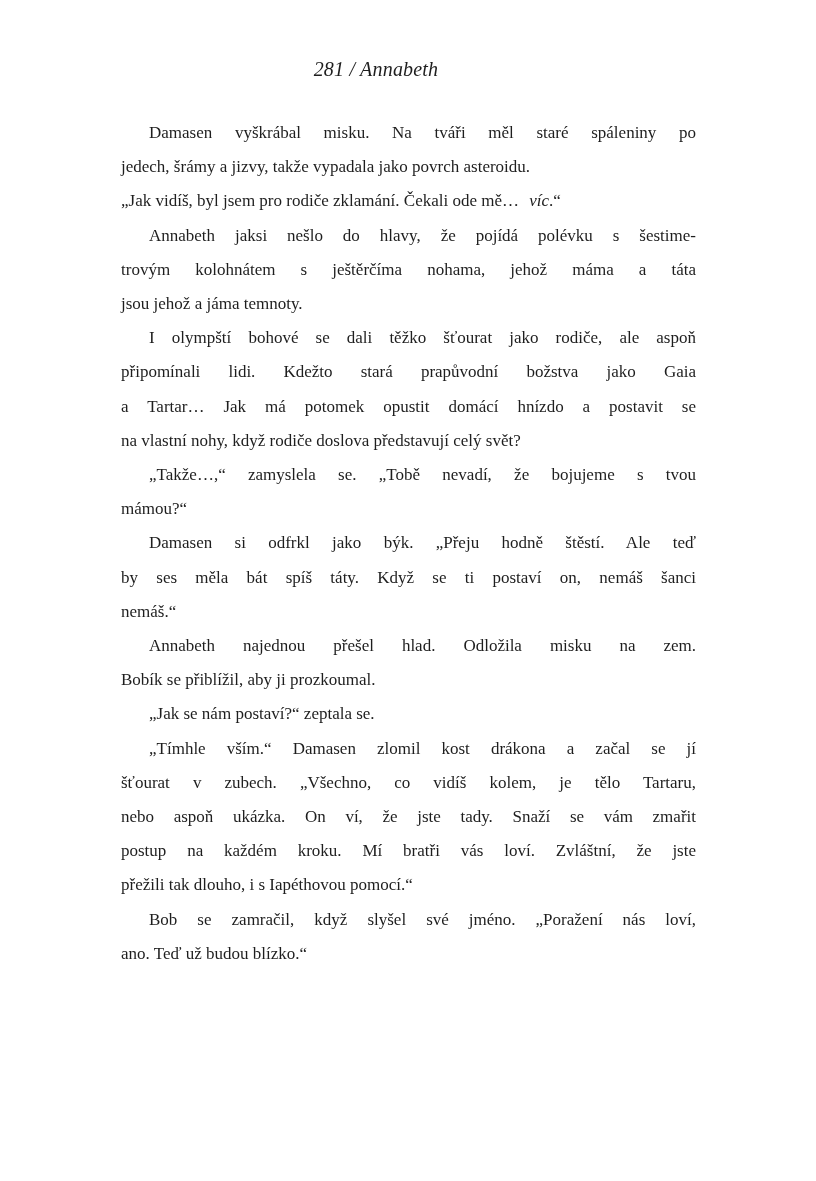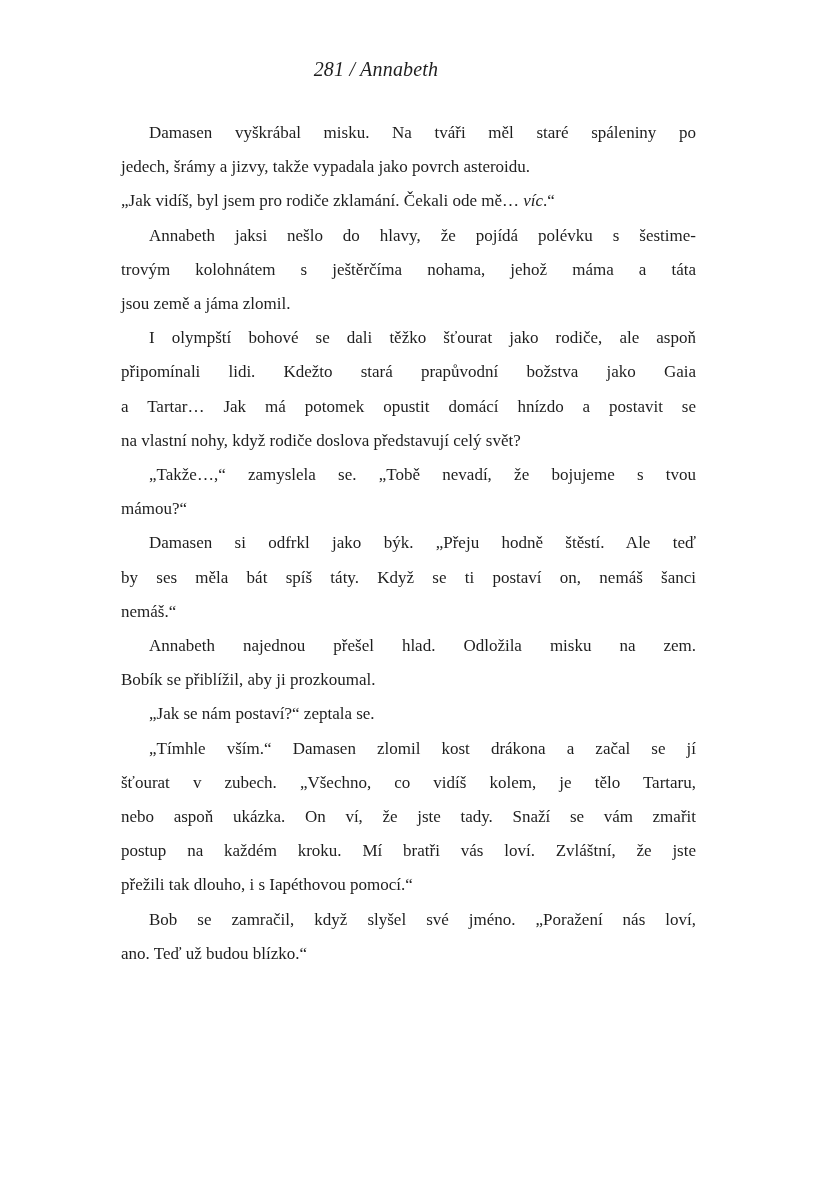--- a/index.html
+++ b/index.html
@@ -47,42 +47,42 @@
     .para .line.last {
       text-align-last: left;
       font-family: Liberation Serif, serif;
     }
     .para .line.first {
       text-indent: 28px;
     }
     .para .line:not(.first) {
       text-indent: 0;
     }
-    em { font-style: italic; }
+    em { font-style: italic; margin-left: 6px; }
   </style>
 </head>
 <body>
 
 <div class="running-head">281 / Annabeth</div>
 
 <div class="text-block">
 
   <p class="para">
     <span class="line first">Damasen vyškrábal misku. Na tváři měl staré spáleniny po</span>
     <span class="line last">jedech, šrámy a jizvy, takže vypadala jako povrch asteroidu.</span>
   </p>
 
   <p class="para">
     <span class="line last"><span>„Jak vidíš, byl jsem pro rodiče zklamání. Čekali ode mě… </span><em>víc</em><span>.“</span></span>
   </p>
 
   <p class="para">
     <span class="line first">Annabeth jaksi nešlo do hlavy, že pojídá polévku s šestime-</span>
     <span class="line">trovým kolohnátem s ještěrčíma nohama, jehož máma a táta</span>
-    <span class="line last">jsou země a jáma zlomil.</span>
+    <span class="line last">jsou jehož a jáma temnoty.</span>
   </p>
 
   <p class="para">
     <span class="line first">I olympští bohové se dali těžko šťourat jako rodiče, ale aspoň</span>
     <span class="line">připomínali lidi. Kdežto stará prapůvodní božstva jako Gaia</span>
     <span class="line">a Tartar… Jak má potomek opustit domácí hnízdo a postavit se</span>
     <span class="line last">na vlastní nohy, když rodiče doslova představují celý svět?</span>
   </p>
 
   <p class="para">

